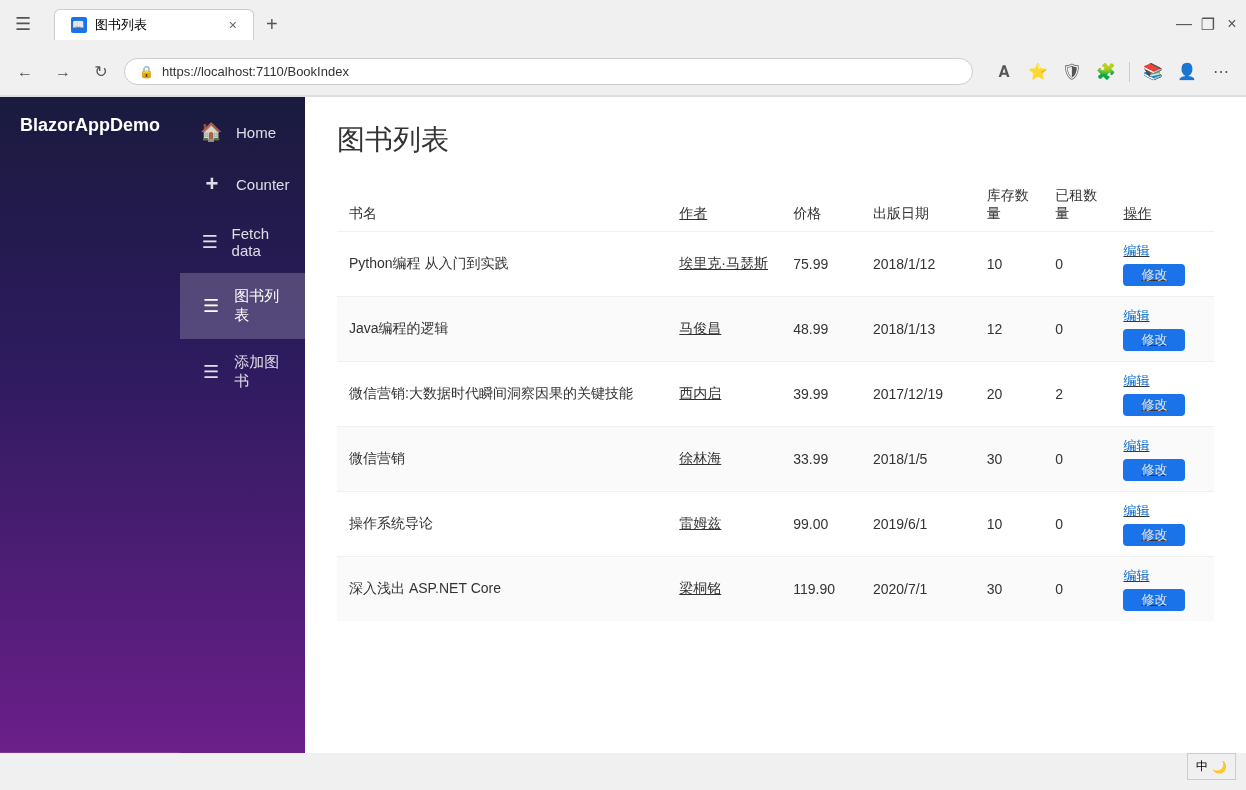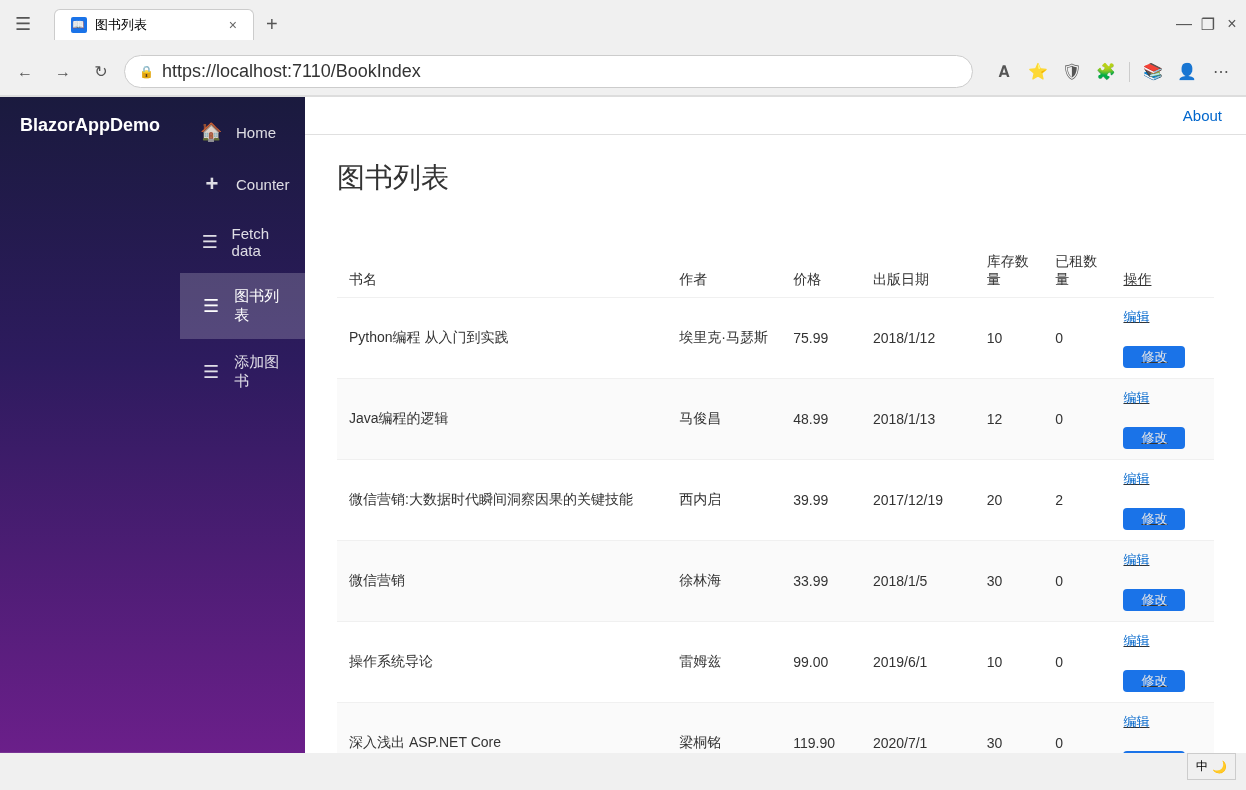--- a/index.html
+++ b/index.html
@@ -12,21 +12,21 @@
     .win-btn { width: 12px; height: 12px; background: none; border: none; cursor: pointer; font-size: 16px; color: #555; display: flex; align-items: center; justify-content: center; }
     .tab-bar { display: flex; align-items: center; background: #e8e8e8; padding: 0 8px; height: 38px; }
     .tab { background: #fff; border: 1px solid #ccc; border-bottom: none; border-radius: 6px 6px 0 0; padding: 6px 16px; font-size: 13px; display: flex; align-items: center; gap: 8px; min-width: 200px; }
     .tab-favicon { width: 16px; height: 16px; background: #1a73e8; border-radius: 2px; display: inline-flex; align-items: center; justify-content: center; color: white; font-size: 10px; }
     .tab-close { margin-left: auto; cursor: pointer; color: #666; font-size: 14px; }
     .new-tab-btn { background: none; border: none; font-size: 20px; color: #555; cursor: pointer; padding: 4px 8px; }
     .address-bar { background: #f0f0f0; padding: 6px 10px; display: flex; align-items: center; gap: 8px; height: 48px; border-bottom: 1px solid #ddd; }
     .nav-btn { background: none; border: none; font-size: 16px; color: #555; cursor: pointer; width: 30px; height: 30px; display: flex; align-items: center; justify-content: center; border-radius: 50%; }
     .url-bar { flex: 1; background: #fff; border: 1px solid #ccc; border-radius: 20px; padding: 5px 14px; font-size: 13px; display: flex; align-items: center; gap: 8px; }
     .url-bar-lock { color: #666; font-size: 12px; }
-    .url-text { color: #333; font-size: 18px; }
+    .url-text { color: #333; font-size: 13px; }
     .toolbar-icons { display: flex; gap: 4px; align-items: center; margin-left: 8px; }
     .toolbar-icon { background: none; border: none; font-size: 16px; color: #555; cursor: pointer; width: 30px; height: 30px; display: flex; align-items: center; justify-content: center; border-radius: 4px; }
     .toolbar-separator { width: 1px; height: 20px; background: #ccc; margin: 0 4px; }
 
     
     .app-container { display: flex; height: calc(790px - 134px); }
 
     
     .sidebar { width: 305px; background: linear-gradient(180deg, #1a1a3e 0%, #2d1b5e 40%, #6b1f8a 100%); color: white; display: flex; flex-direction: row; padding: 0; flex-shrink: 0; }
     .sidebar-brand { padding: 18px 20px; font-size: 18px; font-weight: bold; color: white; border-bottom: 1px solid rgba(255,255,255,0.1); }
@@ -47,28 +47,28 @@
     .search-label { padding: 8px 14px; font-size: 14px; color: #333; white-space: nowrap; background: #f5f5f5; border-right: 1px solid #ccc; }
     .search-input { flex: 1; border: none; outline: none; padding: 8px 12px; font-size: 14px; }
     .search-btn { background: #f5f5f5; border: none; border-left: 1px solid #ccc; padding: 8px 20px; font-size: 14px; cursor: pointer; color: #333; }
 
     
     .book-table { width: 100%; border-collapse: collapse; font-size: 14px; }
     .book-table th { padding: 8px 12px; text-align: left; color: #333; font-weight: normal; vertical-align: bottom; }
     .book-table td { padding: 10px 12px; vertical-align: middle; color: #333; border-top: 1px solid #f0f0f0; }
     .book-table tr:nth-child(even) td { background: #fafafa; }
     .col-title { width: 290px; }
-    .col-author { width: 100px; }
+    .col-author { width: 100px; text-decoration: underline; }
     .col-price { width: 70px; }
     .col-date { width: 100px; }
     .col-stock { width: 60px; text-align: center; }
     .col-rented { width: 60px; text-align: center; }
     .col-action { width: 90px; text-decoration: underline; }
-    .th-two-line { display: flex; flex-direction: column; margin-top: 28px; }
-    .action-cell { display: flex; flex-direction: column; gap: 20px; align-items: flex-start; }
+    .th-two-line { display: flex; flex-direction: column; }
+    .action-cell { display: flex; flex-direction: column; gap: 4px; align-items: flex-start; }
     .edit-link { color: #0066cc; text-decoration: none; font-size: 13px; cursor: pointer; }
     .modify-btn { background: #1a73e8; color: #e5e5e5; border: none; padding: 2px 18px; border-radius: 4px; font-size: 13px; cursor: pointer; }
     .td-center { text-align: left; }
   </style>
 </head>
 <body>
 
 <div class="browser-chrome">
 
   <div class="title-bar">
@@ -131,23 +131,20 @@
         <span>图书列表</span>
       </a>
       <a class="nav-item">
         <span class="nav-icon">☰</span>
         <span>添加图书</span>
       </a>
     </nav>
   </div>
 
   <div class="main-content">
-    <div class="header-bar">
-      <a class="about-link">About</a>
-    </div>
     <div class="content-area">
       <h1 class="page-title">图书列表</h1>
 
 
       <table class="book-table">
         <thead>
           <tr>
             <th class="col-title">书名</th>
             <th class="col-author">作者</th>
             <th class="col-price">价格</th>

